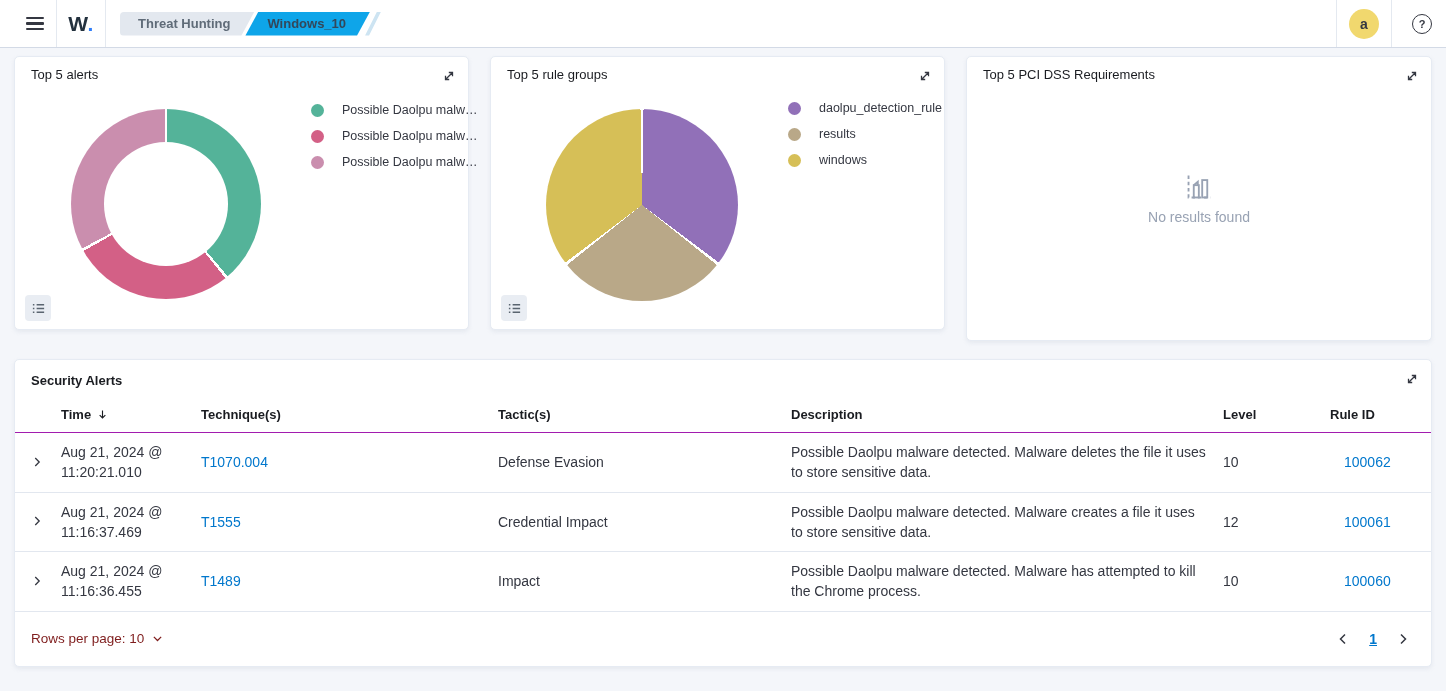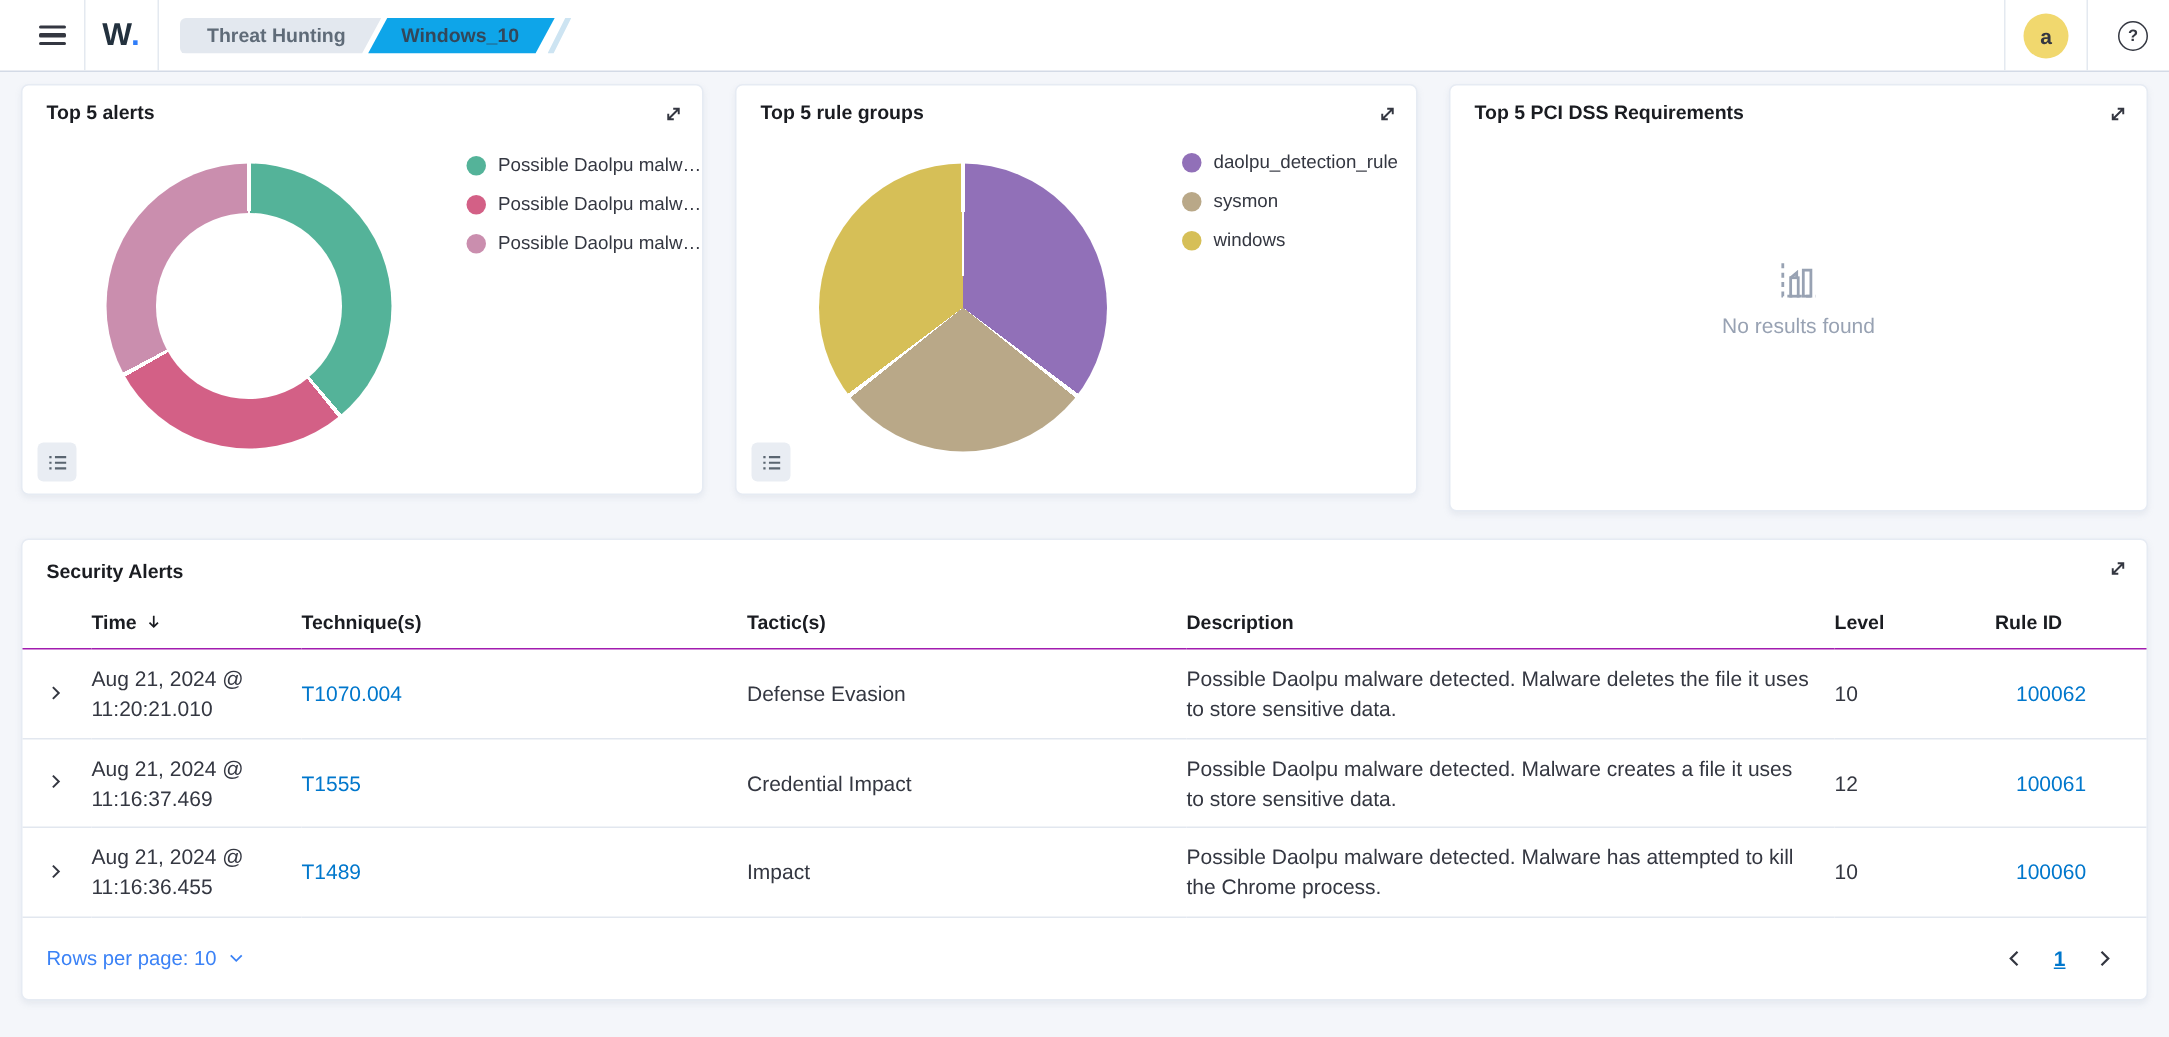--- a/index.html
+++ b/index.html
@@ -30,29 +30,29 @@
   .help-wrap { width:40px; display:flex; justify-content:flex-end; }
   .help-btn { width:20px; height:20px; border-radius:50%; border:1.4px solid #343741; background:none;
     cursor:pointer; font-size:11px; font-weight:700; color:#343741; line-height:16px; text-align:center; padding:0; }
 
   
   .cards { margin:8px 14px 0; display:grid; grid-template-columns:455px 455px 1fr; gap:21px; align-items:start; }
   .card { background:#fff; border:1px solid #e6ebf3; border-radius:5px; position:relative;
     box-shadow:0 2px 4px rgba(145,158,180,.14); }
   .card.chart-card { height:274px; }
   .card.empty-card { height:285px; }
-  .card-title { position:absolute; top:10px; left:16px; font-size:13px; font-weight:700; color:#1a1c21; }
+  .card-title { position:absolute; top:10px; left:16px; font-size:13px; font-weight:400; color:#1a1c21; }
   .expand-btn { position:absolute; top:9px; right:9px; width:20px; height:20px; background:none; border:none;
     cursor:pointer; color:#343741; padding:2px; }
   .expand-btn svg { width:100%; height:100%; }
 
   .pie { position:absolute; width:190px; height:190px; left:56px; top:52px; border-radius:50%; cursor:pointer; }
   .pie.donut::after { content:""; position:absolute; inset:17.5%; background:#fff; border-radius:50%; }
   .legend { position:absolute; left:296px; top:46px; display:flex; flex-direction:column; gap:12px; }
-  .legend-item { display:flex; align-items:center; gap:8px; cursor:pointer; }
+  .legend-item { display:flex; align-items:center; gap:18px; cursor:pointer; }
   .legend-dot { width:13px; height:13px; border-radius:50%; flex:0 0 auto; }
   .legend-label { font-size:12.5px; color:#343741; white-space:nowrap; }
   .list-btn { position:absolute; left:10px; bottom:8px; width:26px; height:26px; border:none; border-radius:4px;
     background:#e9edf3; color:#5a6570; cursor:pointer; display:flex; align-items:center; justify-content:center; }
   .list-btn svg { width:15px; height:15px; }
 
   .empty-body { height:100%; display:flex; flex-direction:column; align-items:center; justify-content:center; gap:9px; }
   .empty-body svg { width:27px; height:27px; color:#98a2b3; }
   .empty-msg { font-size:14px; color:#98a2b3; }
 
@@ -70,21 +70,21 @@
   td { padding:9px 16px 9px 0; border-bottom:1px solid #e2e7ef; vertical-align:middle;
     font-size:14px; line-height:1.45; color:#343741; }
   td.exp { text-align:center; padding:0; }
   .row-exp-btn { background:none; border:none; cursor:pointer; color:#343741; width:24px; height:24px; padding:4px; }
   .row-exp-btn svg { width:14px; height:14px; }
   td.ruleid { padding-left:28px; }
   a.lnk { color:#0077cc; text-decoration:none; cursor:pointer; }
 
   .tfooter { display:flex; justify-content:space-between; align-items:center; padding:15px 16px; }
   .rpp-btn { display:flex; align-items:center; gap:7px; background:none; border:none; cursor:pointer;
-    font-family:inherit; font-size:13.5px; color:#3b82f6; }
+    font-family:inherit; font-size:13.5px; color:#7f1d1d; }
   .pager { display:flex; align-items:center; gap:10px; }
   .page-btn { background:none; border:none; cursor:pointer; color:#343741; width:24px; height:24px; padding:4px; }
   .page-btn svg { width:100%; height:100%; }
   .page-num { font-size:14px; font-weight:700; color:#0077cc; text-decoration:underline; cursor:pointer;
     padding:0 4px; background:none; border:none; font-family:inherit; }
   svg { display:block; }
 </style>
 </head>
 <body>
 
@@ -153,21 +153,21 @@
         </svg>
     </button>
     <div class="pie" style="left: 55px; width: 192px; height: 192px; background: conic-gradient(rgb(255, 255, 255) 0deg, rgb(255, 255, 255) 0.9deg, rgb(145, 112, 184) 0.9deg, rgb(145, 112, 184) 126.9deg, rgb(255, 255, 255) 126.9deg, rgb(255, 255, 255) 127.8deg, rgb(255, 255, 255) 127.8deg, rgb(255, 255, 255) 128.7deg, rgb(185, 168, 136) 128.7deg, rgb(185, 168, 136) 231.3deg, rgb(255, 255, 255) 231.3deg, rgb(255, 255, 255) 232.2deg, rgb(255, 255, 255) 232.2deg, rgb(255, 255, 255) 233.1deg, rgb(214, 191, 87) 233.1deg, rgb(214, 191, 87) 359.1deg, rgb(255, 255, 255) 359.1deg, rgb(255, 255, 255) 360deg);"></div>
     <div class="legend" style="left:297px; top:44px;">
       <div class="legend-item">
         <span class="legend-dot" style="background: rgb(145, 112, 184);"></span>
         <span class="legend-label">daolpu_detection_rule</span>
       </div>
       <div class="legend-item">
         <span class="legend-dot" style="background: rgb(185, 168, 136);"></span>
-        <span class="legend-label">sysmon</span>
+        <span class="legend-label">results</span>
       </div>
       <div class="legend-item">
         <span class="legend-dot" style="background: rgb(214, 191, 87);"></span>
         <span class="legend-label">windows</span>
       </div>
     </div>
     <button class="list-btn">
       <svg viewBox="0 0 16 16" stroke="currentColor" stroke-width="1.5" fill="none">
           <path d="M2 4h1.6 M2 8h1.6 M2 12h1.6 M6 4h8 M6 8h8 M6 12h8"></path>
         </svg>

